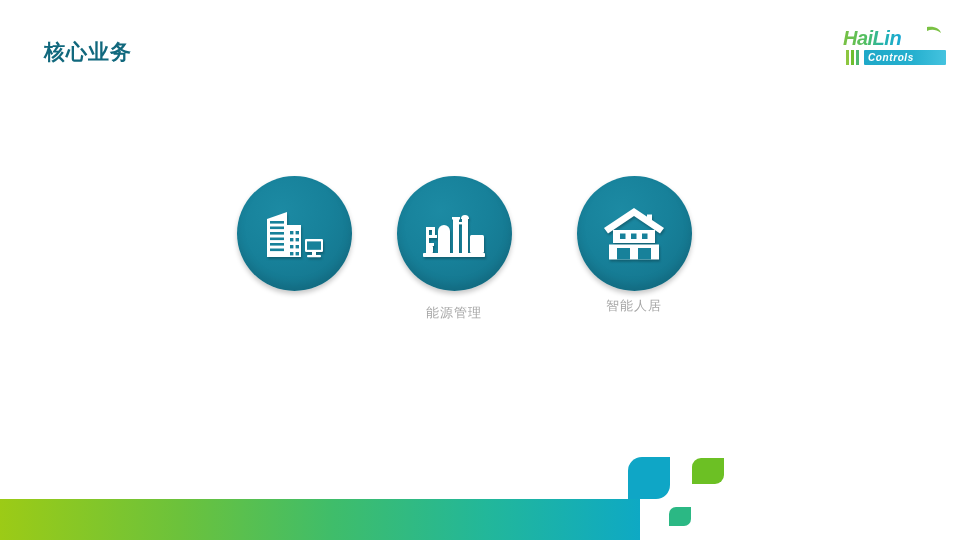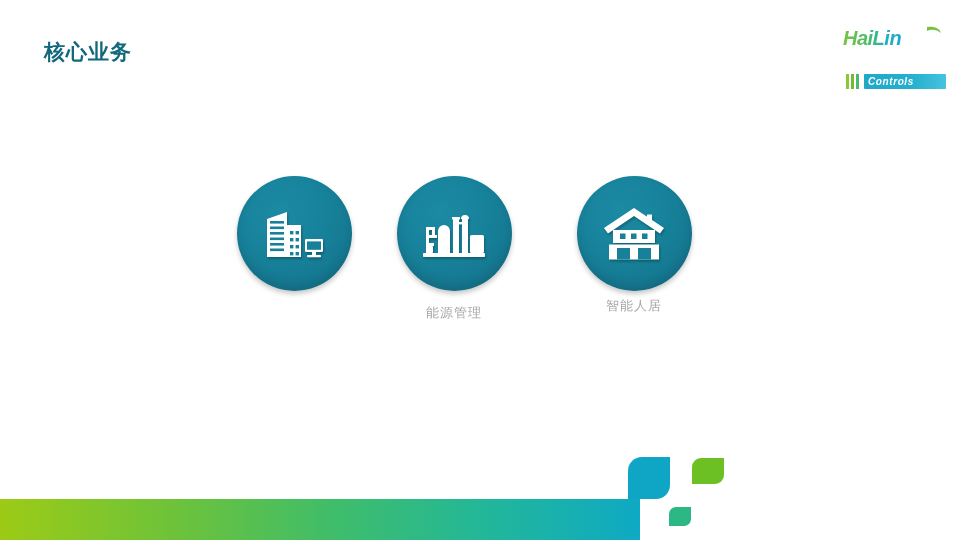--- a/index.html
+++ b/index.html
@@ -49,21 +49,20 @@
     top: 0;
     width: 104px;
     height: 24px;
   }
   .logo-bar-wrap {
     position: absolute;
     left: 3px;
     top: 24px;
     width: 84px;
     height: 15px;
-    margin-top: 24px;
   }
   .logo-bar-bg {
     position: absolute;
     left: 18px;
     top: 0;
     width: 82px;
     height: 15px;
     background: linear-gradient(90deg, #1fa8c8 0%, #26b0cf 60%, #45c3df 100%);
     border-radius: 1px;
   }

